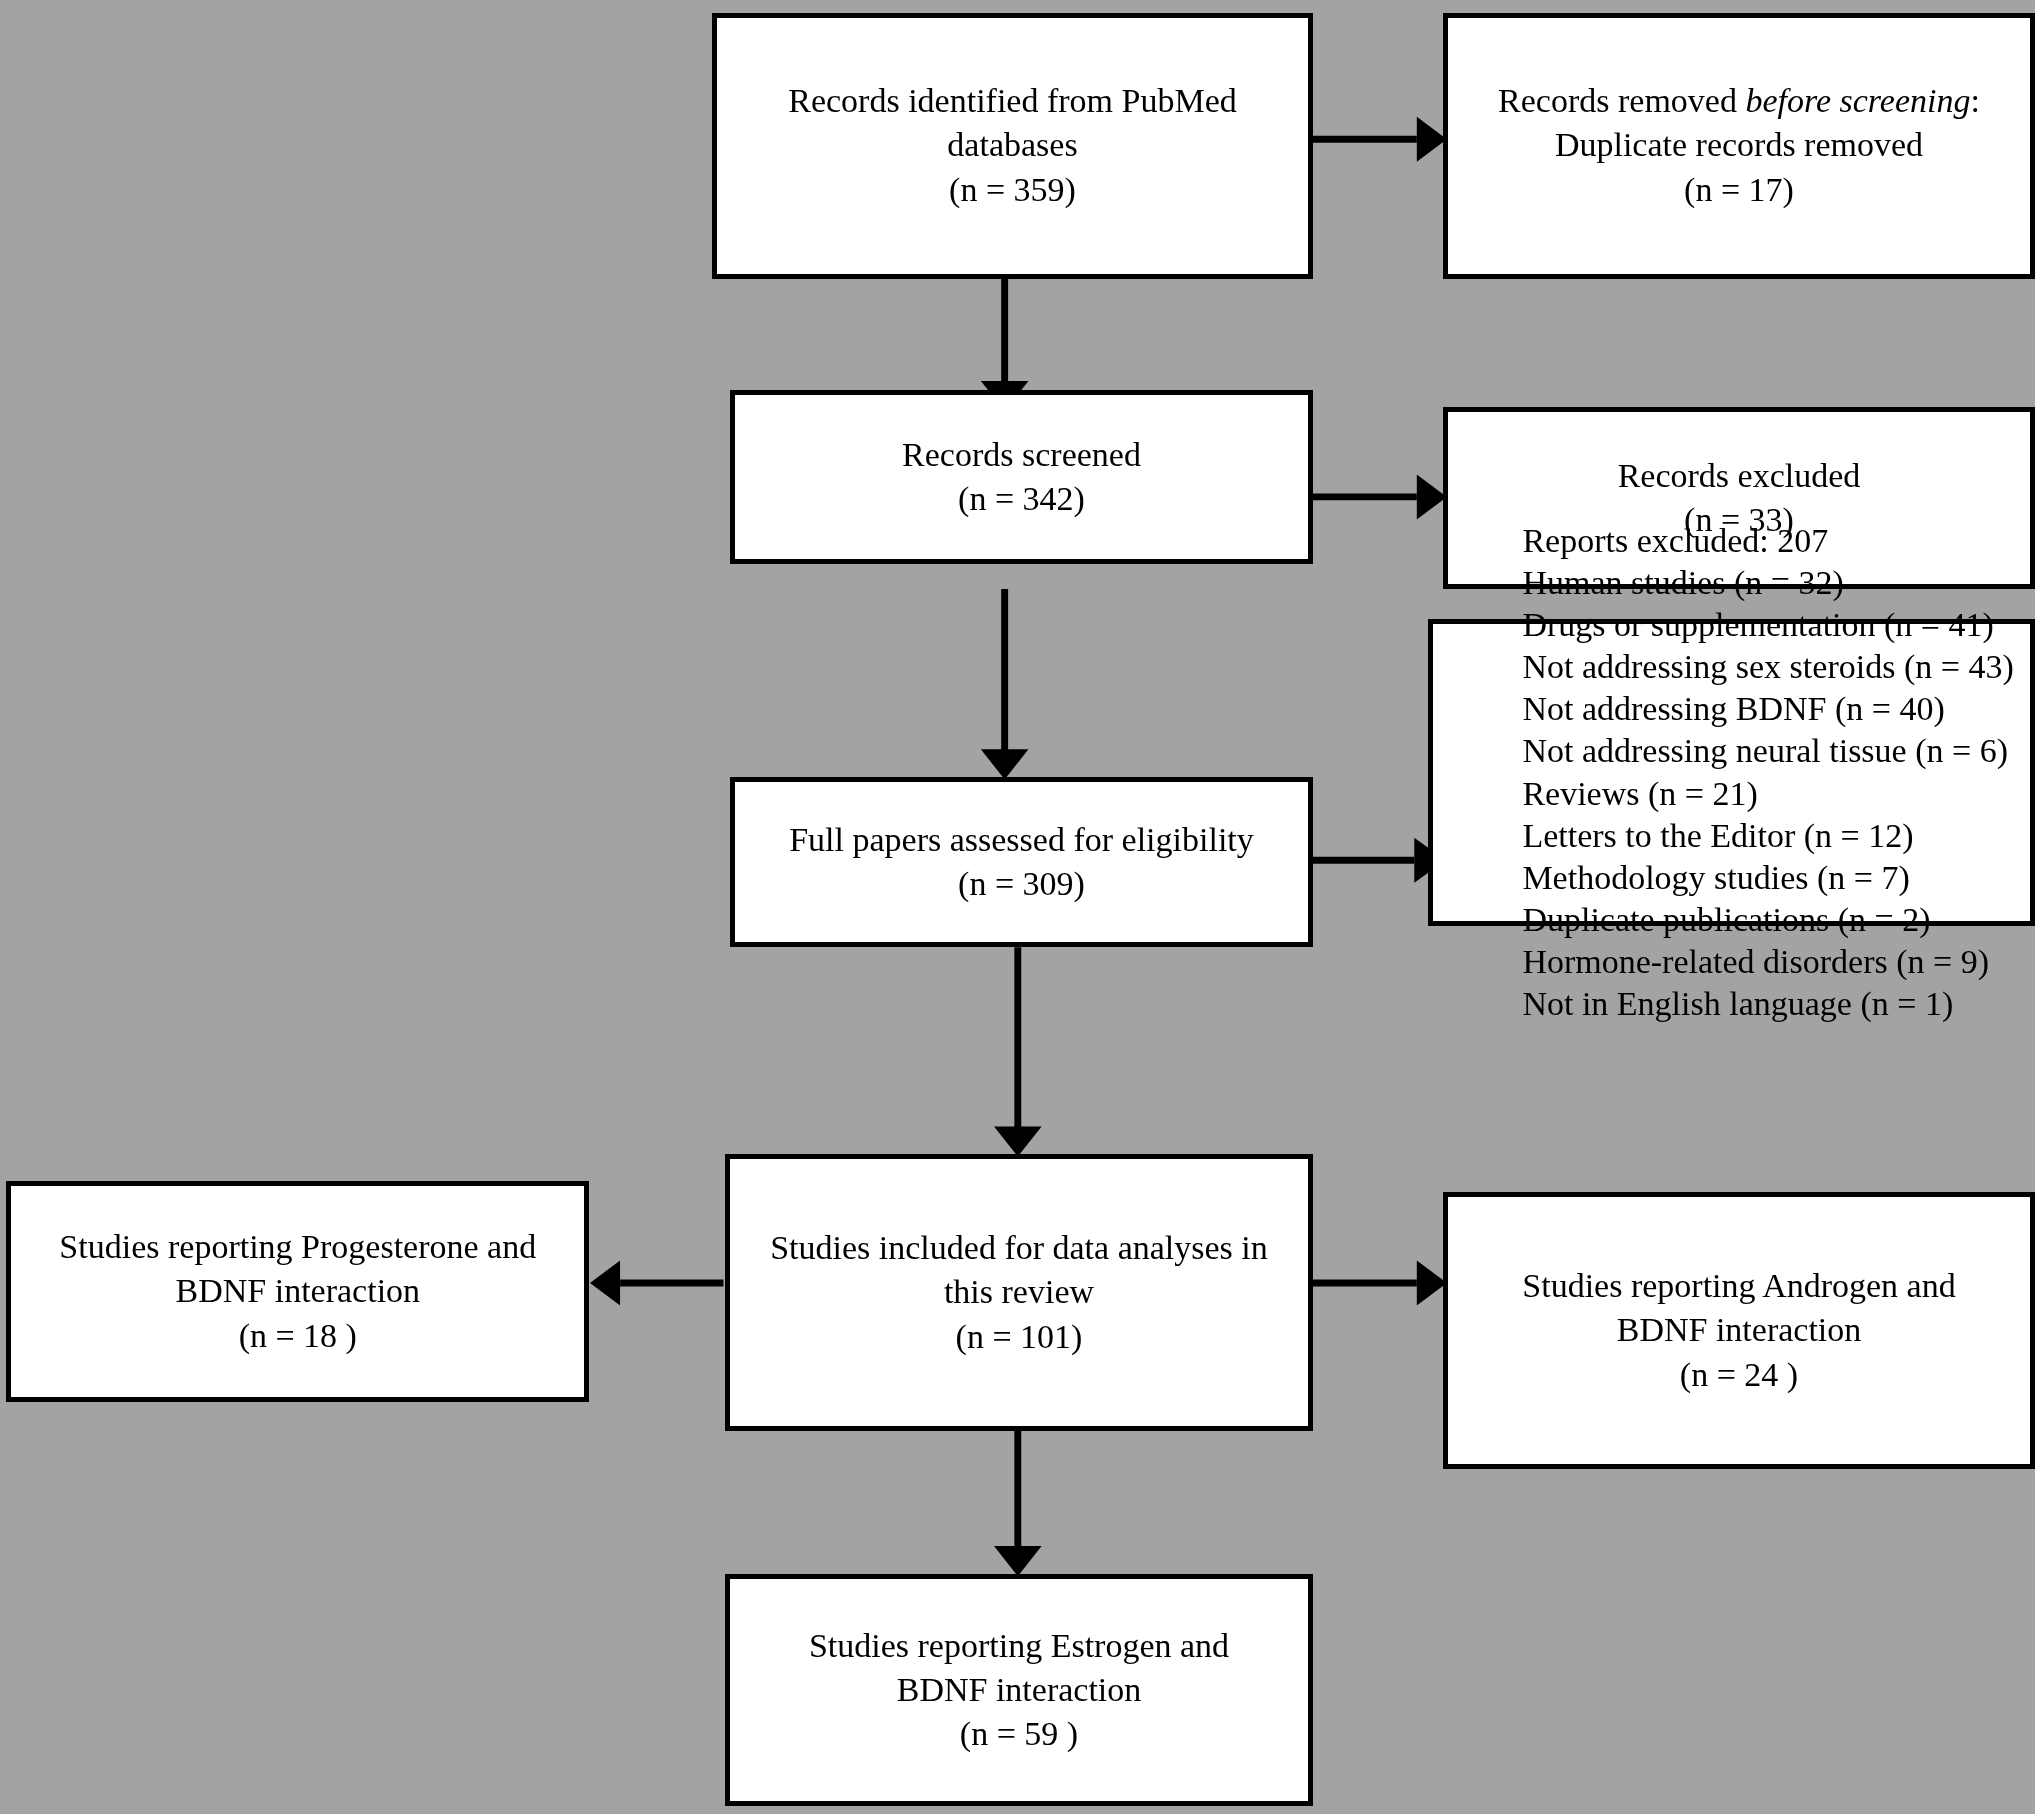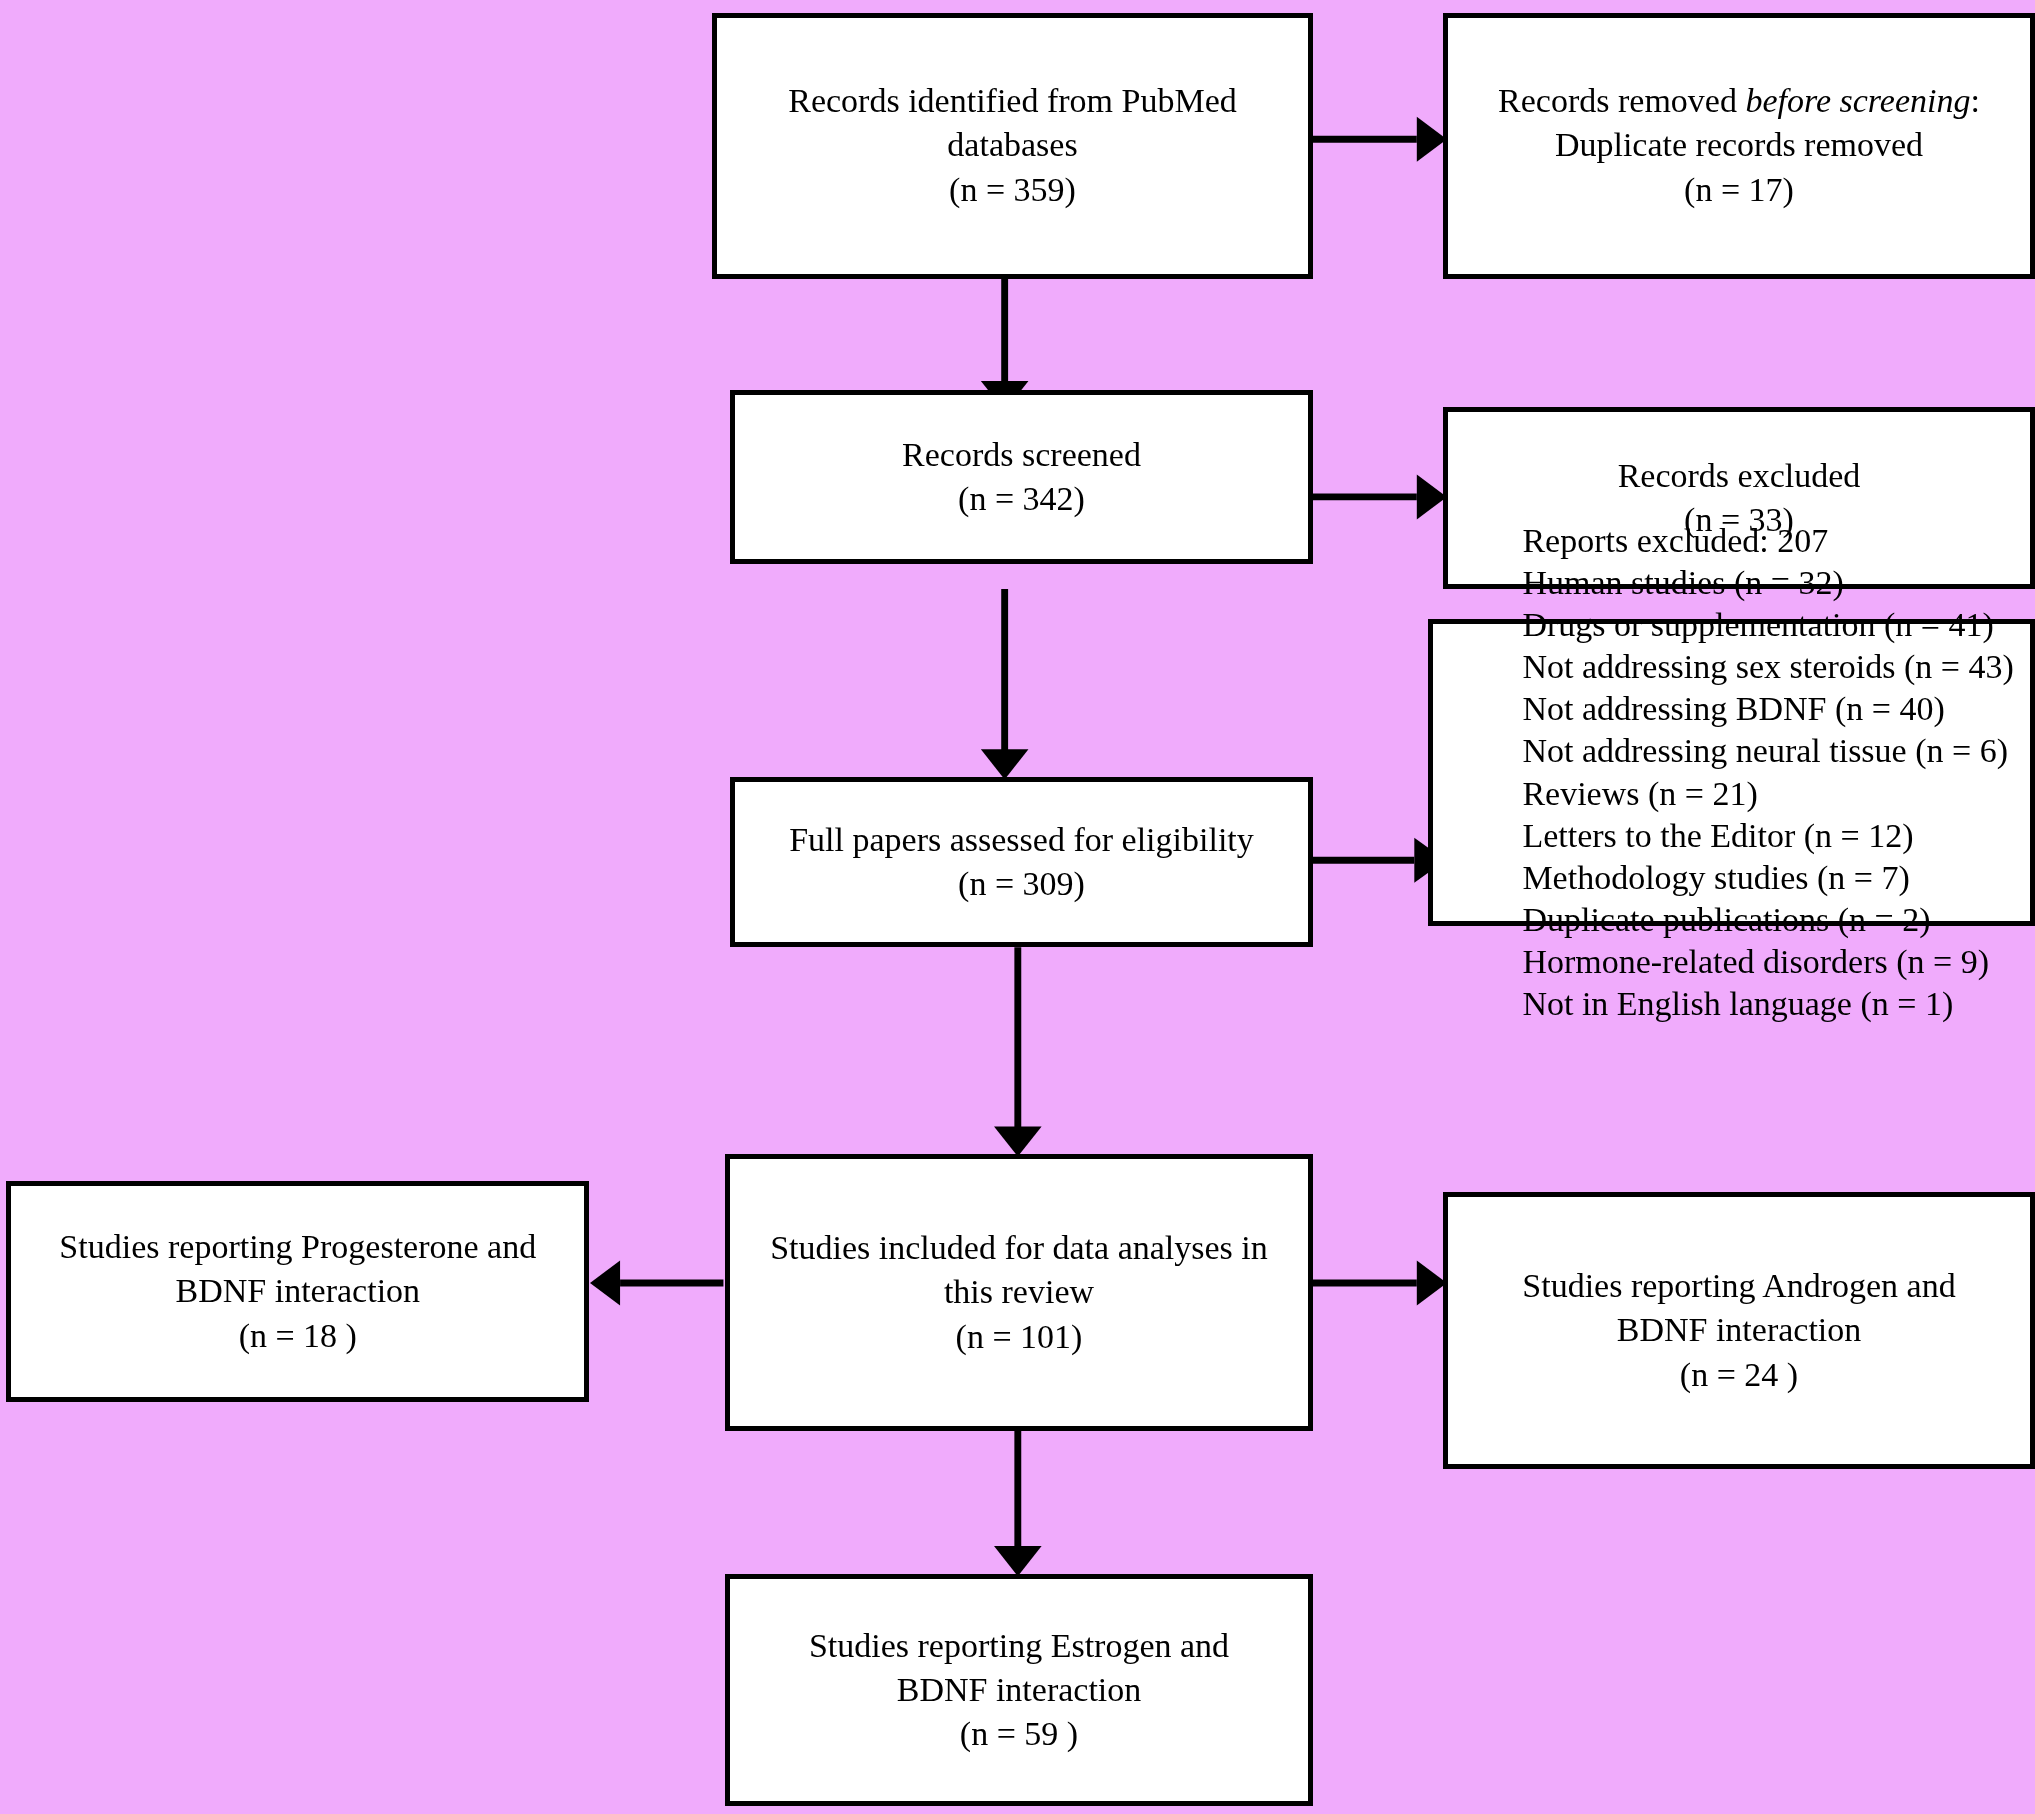--- a/index.html
+++ b/index.html
@@ -5,21 +5,21 @@
 <style>
   html, body {
     margin: 0;
     padding: 0;
     background: #ffffff;
   }
   #diagram-root {
     position: relative;
     width: 2035px;
     height: 1815px;
-    background: #f0abfc;
+    background: #a3a3a3;
     font-family: "Liberation Serif", "DejaVu Serif", serif;
     overflow: hidden;
   }
   .flow-box {
     position: absolute;
     box-sizing: border-box;
     border: 5.6px solid #000000;
     background: #ffffff;
     display: flex;
     align-items: center;

